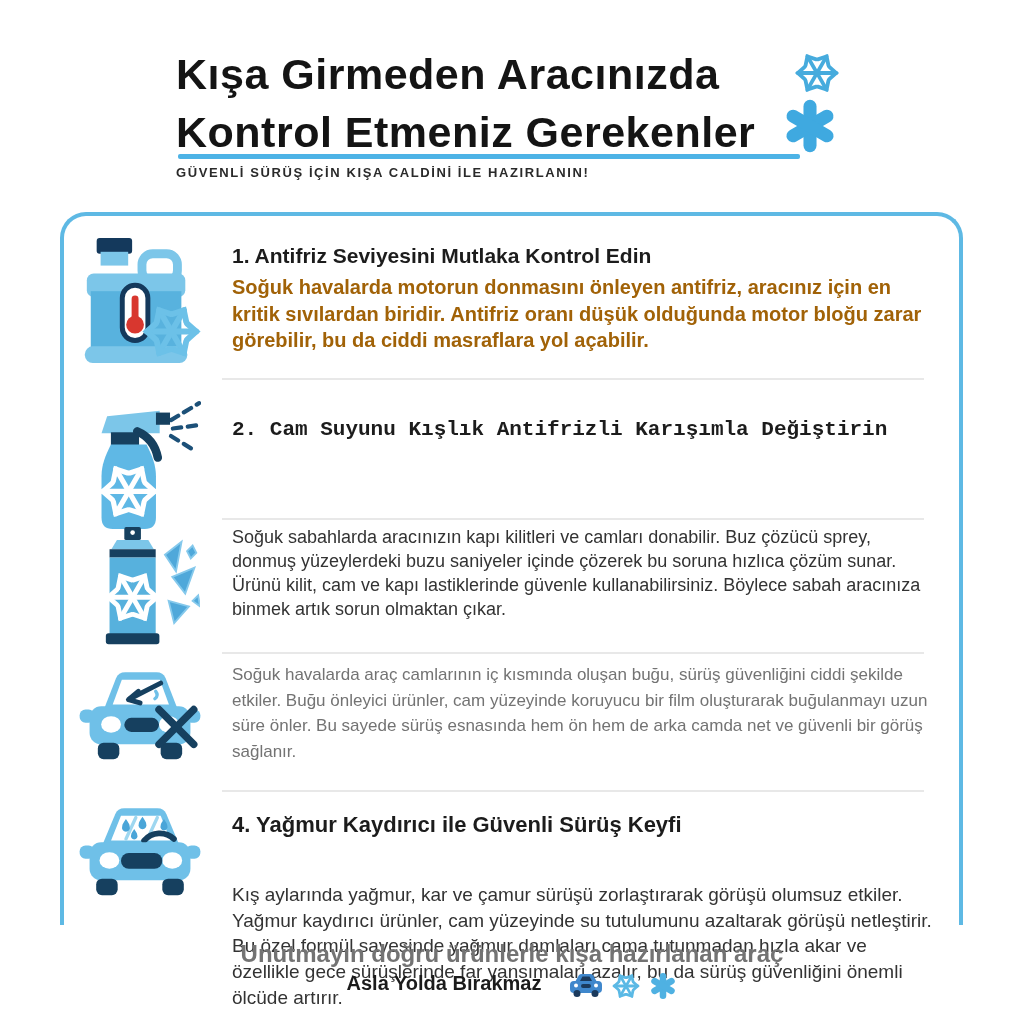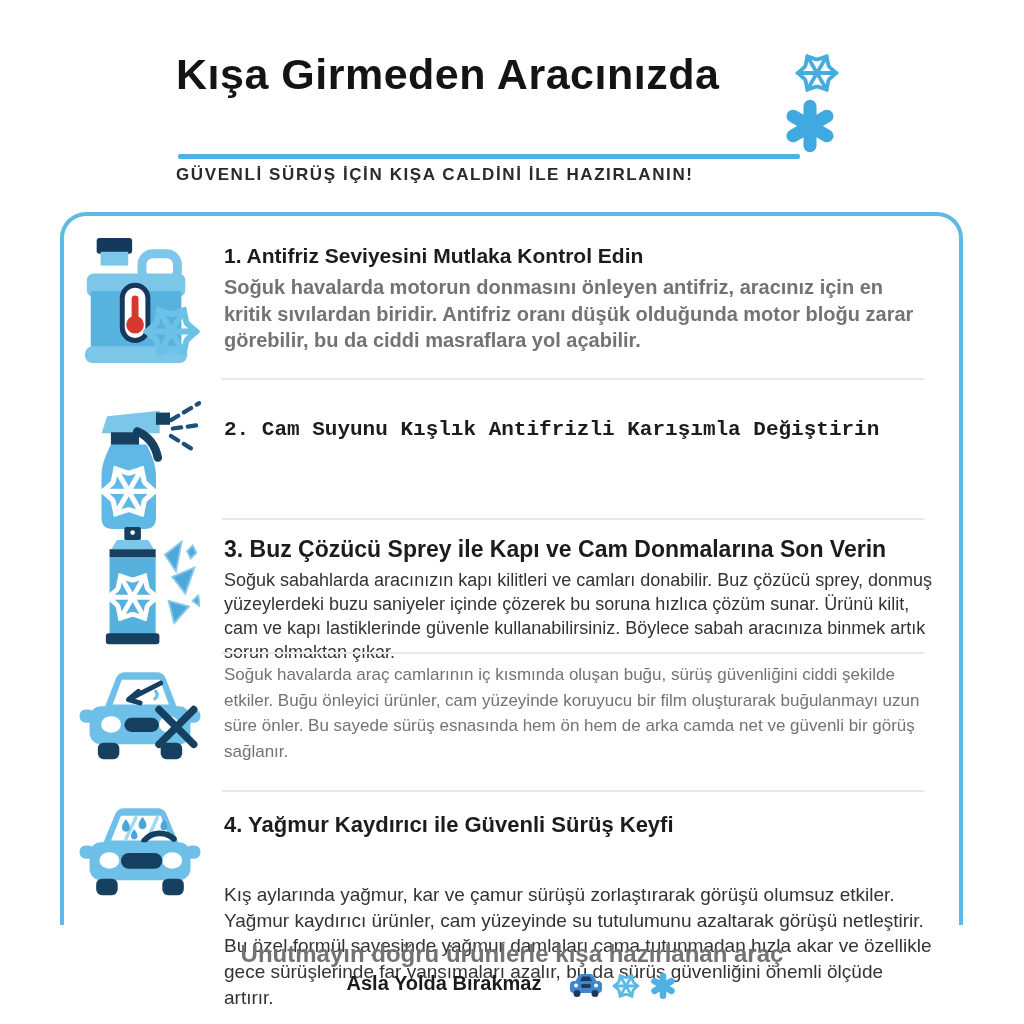--- a/index.html
+++ b/index.html
@@ -6,36 +6,36 @@
   .page{position:relative;width:1024px;height:1004px;background:#ffffff;overflow:hidden;
         font-family:"Liberation Sans",sans-serif;color:#1d1d1d;}
 
   
   .title-line{position:absolute;left:176px;font-size:43px;font-weight:bold;
               letter-spacing:0.5px;color:#141414;white-space:nowrap;}
   .title-line.l1{top:50px;}
   .title-line.l2{top:108px;}
   .title-underline{position:absolute;left:178px;top:154px;width:622px;height:5px;
                    background:#4db3e6;border-radius:2px;}
-  .subtitle{position:absolute;left:176px;top:165px;font-size:17px;font-weight:bold;
+  .subtitle{position:absolute;left:176px;top:165px;font-size:13px;font-weight:bold;
             letter-spacing:1.6px;color:#2a2a2a;white-space:nowrap;}
   .hdr-sf1{position:absolute;left:794px;top:50px;}
   .hdr-sf2{position:absolute;left:782px;top:98px;}
 
   
   .box{position:absolute;left:60px;top:212px;width:903px;height:713px;box-sizing:border-box;
        border:4.5px solid #5eb9e4;border-bottom:none;border-radius:26px 26px 0 0;}
-  .section{position:absolute;left:14px;width:856px;display:flex;gap:22px;align-items:flex-start;}
+  .section{position:absolute;left:14px;width:856px;display:flex;gap:30px;align-items:flex-start;}
   .icon-cell{width:124px;min-width:124px;display:flex;justify-content:center;align-items:flex-start;}
   .txt-cell{flex:1;}
   .sec-title{font-weight:bold;color:#1c1c1c;margin:0 0 6px 0;}
   .sec-body{color:#2e2e2e;margin:0;}
   .s1{top:22px;}  .s2{top:184px;font-family:Liberation Mono, monospace;} .s3{top:310px;} .s4{top:446px;} .s5{top:582px;}
   .s1 .sec-title{font-size:21px;padding-top:6px;}
-  .s1 .sec-body{font-size:20px;font-weight:bold;line-height:1.33;color:#737373;}
+  .s1 .sec-body{font-size:20px;font-weight:bold;line-height:1.33;color:#a16207;}
   .s2 .sec-title{font-size:21px;padding-top:18px;}
   .s2 .sec-body{font-size:20px;font-weight:bold;line-height:1.33;color:#2b2b2b;}
   .s3 .sec-title{font-size:23px;padding-top:10px;}
   .s3 .sec-body{font-size:18px;line-height:1.33;color:#333;}
   .s4 .sec-title{font-size:24px;padding-top:12px;}
   .s4 .sec-body{font-size:17px;line-height:1.5;color:#737373;}
   .s5 .sec-title{font-size:22px;padding-top:14px;}
   .s5 .sec-body{font-size:19px;line-height:1.35;color:#333;margin-top:44px;}
   .divider{position:absolute;left:158px;width:702px;height:2px;background:#e8e8e8;}
   .d1{top:162px;} .d2{top:302px;} .d3{top:436px;} .d4{top:574px;}
@@ -68,20 +68,21 @@
       </g>
       <g id="ast" fill="none" stroke-linecap="round">
         <line x1="0" y1="-21" x2="0" y2="21"></line>
         <line x1="0" y1="-21" x2="0" y2="21" transform="rotate(60)"></line>
         <line x1="0" y1="-21" x2="0" y2="21" transform="rotate(120)"></line>
       </g>
     </defs>
   </svg>
 
   <div class="title-line l1">Kışa Girmeden Aracınızda</div>
+  <div class="title-line l2">Kontrol Etmeniz Gerekenler</div>
   <div class="title-underline"></div>
   <div class="subtitle">GÜVENLİ SÜRÜŞ İÇİN KIŞA CALDİNİ İLE HAZIRLANIN!</div>
 
   <span class="hdr-sf1">
     <svg width="46" height="46" viewBox="-30 -30 60 60">
         <use href="#sf" stroke="#46abdd" stroke-width="5"></use>
       </svg>
   </span>
   <span class="hdr-sf2">
     <svg width="56" height="56" viewBox="-30 -30 60 60">
@@ -148,21 +149,20 @@
           <g fill="#4fa8da" stroke="#85c9ec" stroke-width="2">
             <polygon points="92,30 110,16 104,48"></polygon>
             <polygon points="100,54 124,44 114,72"></polygon>
             <polygon points="96,80 118,86 102,104"></polygon>
             <polygon points="116,26 122,20 126,28 120,34"></polygon>
             <polygon points="122,80 128,74 130,86"></polygon>
           </g>
         </svg>
       </div>
       <div class="txt-cell">
-        <p class="sec-title">3. Buz Çözücü Sprey ile Kapı ve Cam Donmalarına Son Verin</p>
         <p class="sec-body">Soğuk sabahlarda aracınızın kapı kilitleri ve camları donabilir. Buz çözücü sprey, donmuş yüzeylerdeki buzu saniyeler içinde çözerek bu soruna hızlıca çözüm sunar. Ürünü kilit, cam ve kapı lastiklerinde güvenle kullanabilirsiniz. Böylece sabah aracınıza binmek artık sorun olmaktan çıkar.</p>
       </div>
     </div>
     <div class="divider d3"></div>
 
     <div class="section s4">
       <div class="icon-cell">
         <svg width="130" height="110" viewBox="0 0 150 122">
           <path d="M32,50 L46,14 Q49,7 57,7 L95,7 Q103,7 106,14 L120,50 Z" fill="#6fc0e8"></path>
           <path d="M42,46 L53,16 L99,16 L110,46 Z" fill="#ffffff"></path>

